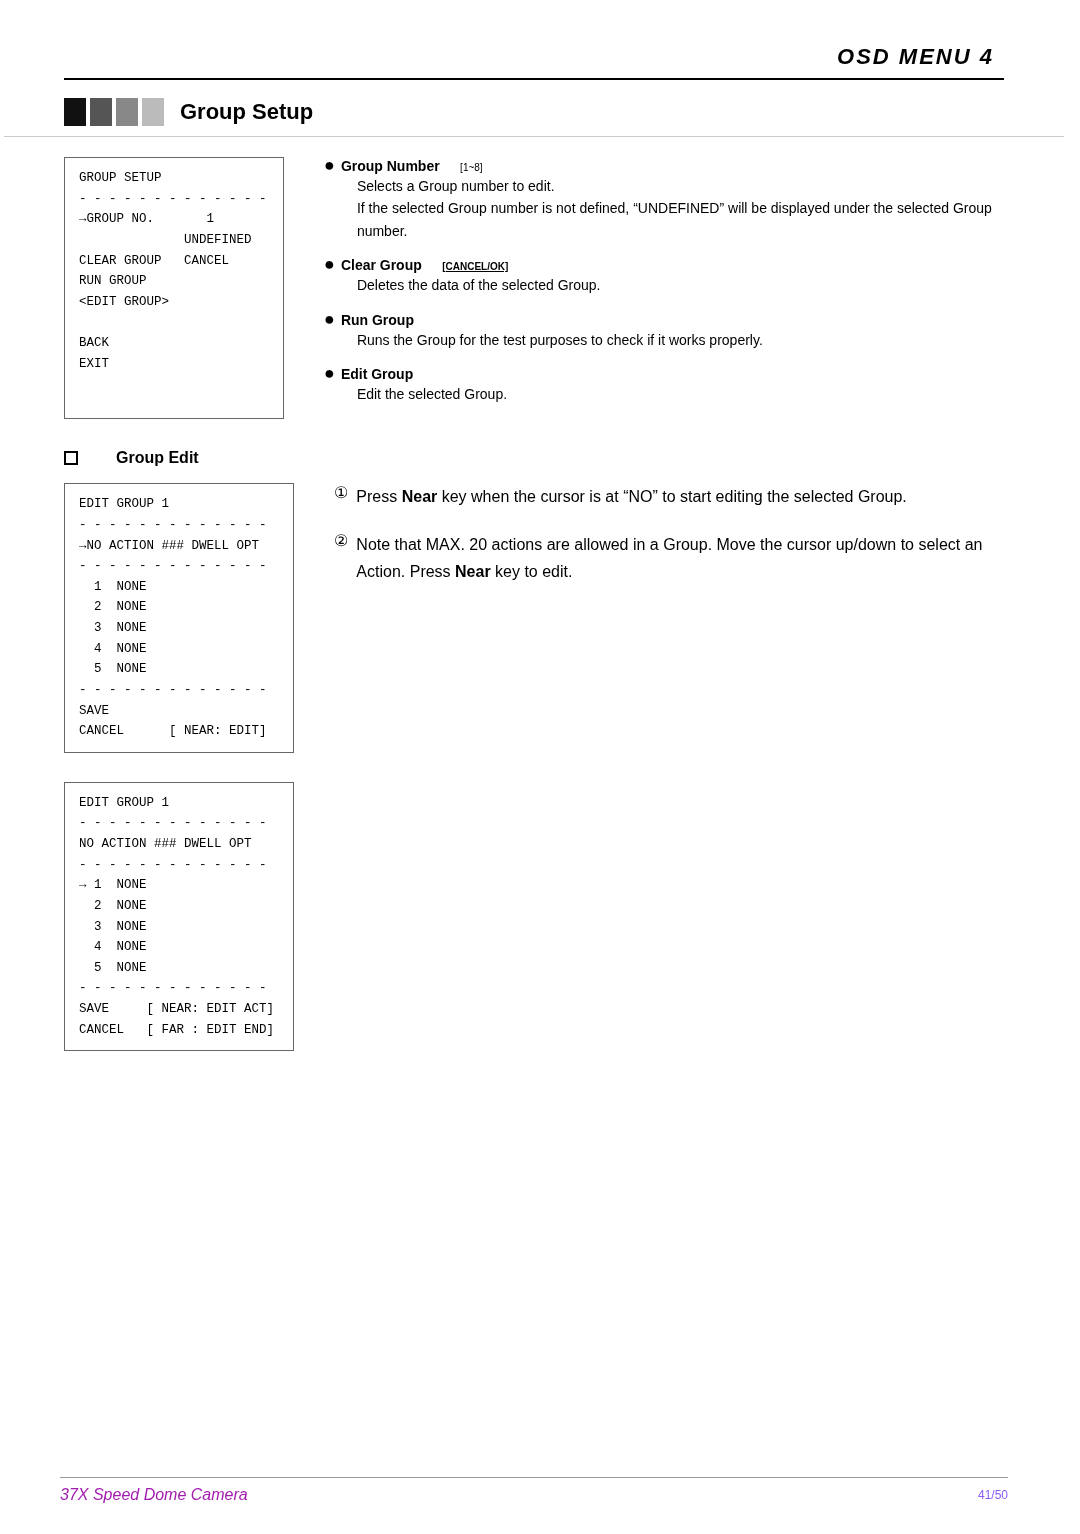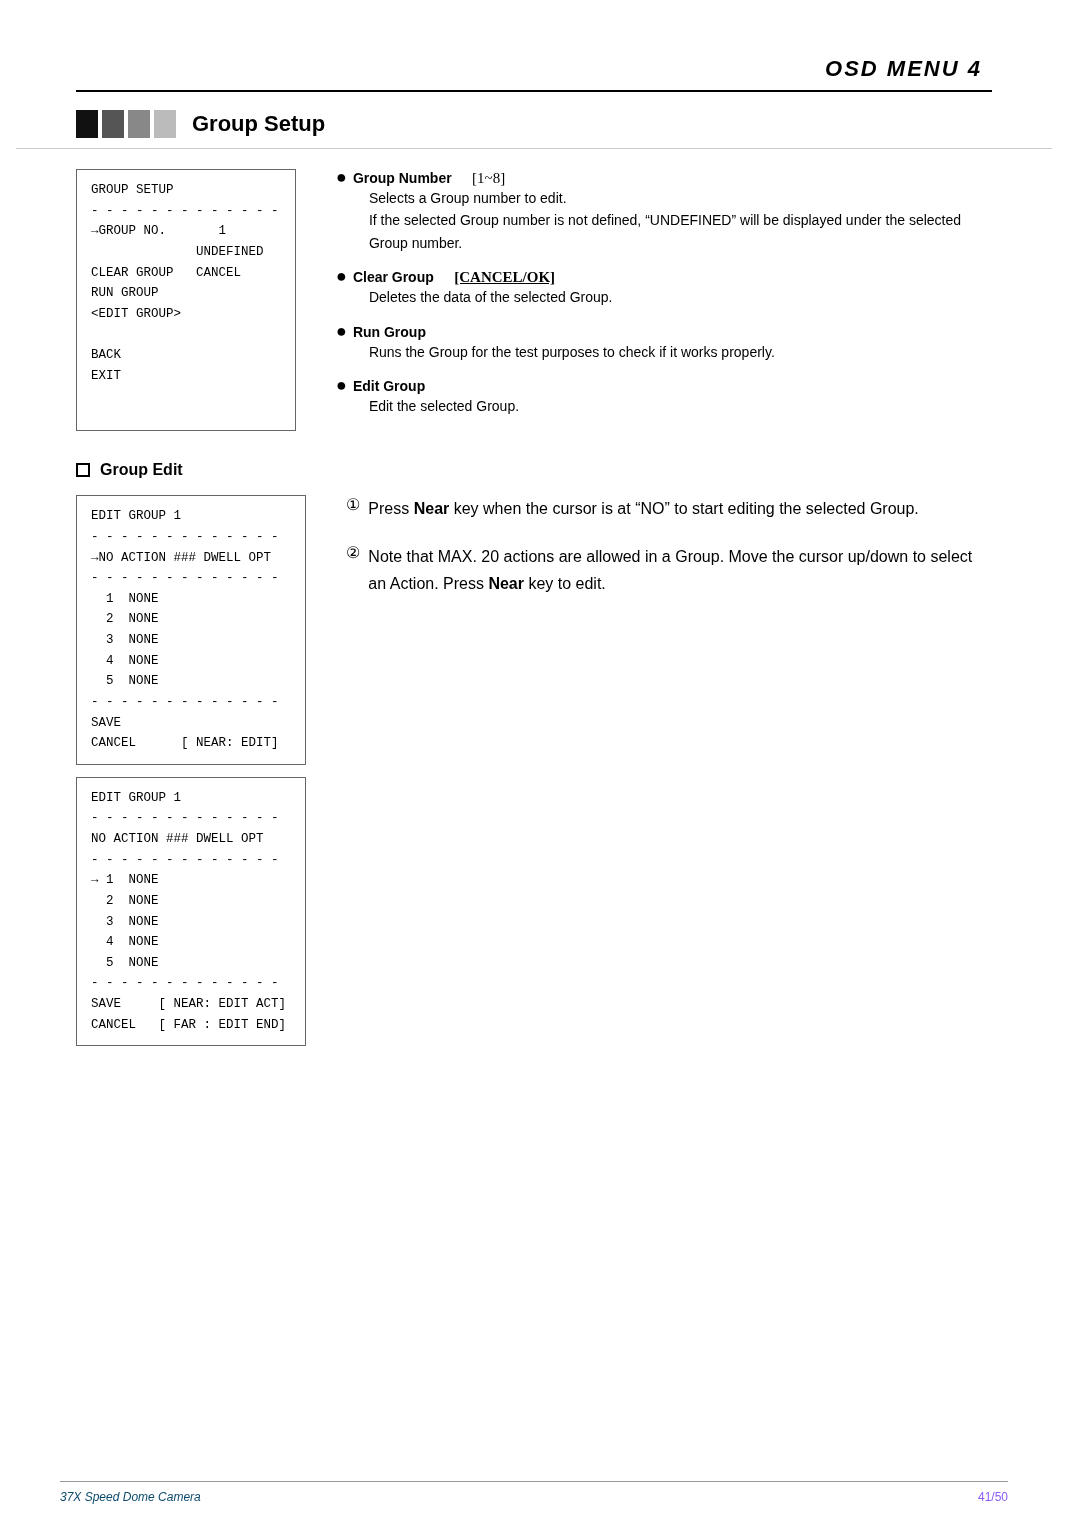--- a/index.html
+++ b/index.html
@@ -8,21 +8,21 @@
       min-height: 1534px;
       background: #fff;
       font-family: Arial, Helvetica, sans-serif;
       color: #000;
       position: relative;
     }
 
     .page-container {
       width: 1068px;
       min-height: 1534px;
-      padding: 16px;
+      padding: 4px;
       position: relative;
     }
 
     
     .header-area {
       padding: 40px 60px 0 60px;
       text-align: right;
     }
     .osd-menu-title {
       font-size: 22px;
@@ -110,39 +110,39 @@
       font-size: 14px;
       min-width: 100px;
       flex-shrink: 0;
     }
     .desc-text {
       font-size: 14px;
       line-height: 1.6;
       margin-left: 16px;
     }
     .desc-text-bracket {
-      font-size: 15px;
+      font-size: 10px;
       font-weight: normal;
       margin-left: 16px;
-      font-family: Liberation Serif, serif;
     }
     .underline-text {
       text-decoration: underline;
       font-weight: bold;
       margin-top: 40px;
     }
 
     
     .group-edit-section {
       margin-top: 10px;
     }
     .subsection-title-row {
       display: flex;
       align-items: center;
       margin-bottom: 16px;
+      gap: 28px;
     }
     .checkbox-icon {
       width: 14px;
       height: 14px;
       border: 2px solid #000;
       margin-right: 10px;
       flex-shrink: 0;
     }
     .subsection-title {
       font-size: 16px;
@@ -150,21 +150,21 @@
     }
 
     .group-edit-row {
       display: flex;
       gap: 40px;
       margin-bottom: 24px;
     }
     .osd-boxes-col {
       display: flex;
       flex-direction: column;
-      gap: 12px;
+      gap: 29px;
       min-width: 230px;
     }
 
     .step-desc-col {
       flex: 1;
     }
     .step-item {
       display: flex;
       align-items: flex-start;
       margin-bottom: 20px;
@@ -189,23 +189,23 @@
       bottom: 30px;
       left: 60px;
       right: 60px;
       border-top: 1px solid #999;
       padding-top: 8px;
       display: flex;
       justify-content: space-between;
       align-items: center;
     }
     .footer-left {
-      font-size: 12px;
+      font-size: 16px;
       font-style: italic;
-      color: #0c4a6e;
+      color: #a21caf;
     }
     .footer-right {
       font-size: 12px;
       color: #8b5cf6;
     }
 
     
     .osd-line {
       white-space: pre;
       font-family: 'Courier New', monospace;

